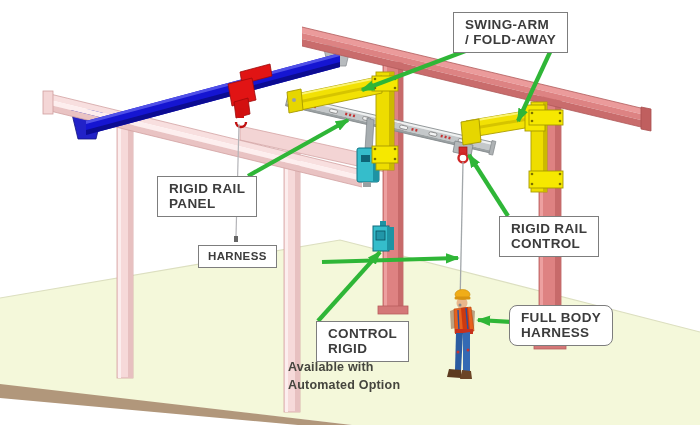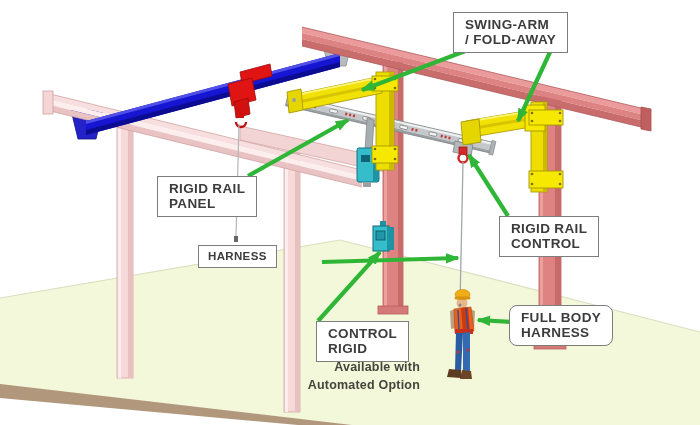--- a/index.html
+++ b/index.html
@@ -22,21 +22,21 @@
     white-space:nowrap;
   }
   .callout span{display:block;}
   .callout.small{font-size:11.5px;padding:4px 9px;}
   .note{
     position:absolute;
     color:#45453e;
     font-weight:bold;
     font-size:12.5px;
     line-height:1.4;
-    text-align:right;
+    text-align:left;
     letter-spacing:.2px;
   }
   .note span{display:block;}
 </style>
 </head>
 <body>
 
 <div id="stage">
 <svg width="700" height="425" viewBox="0 0 700 425">
   <defs>

